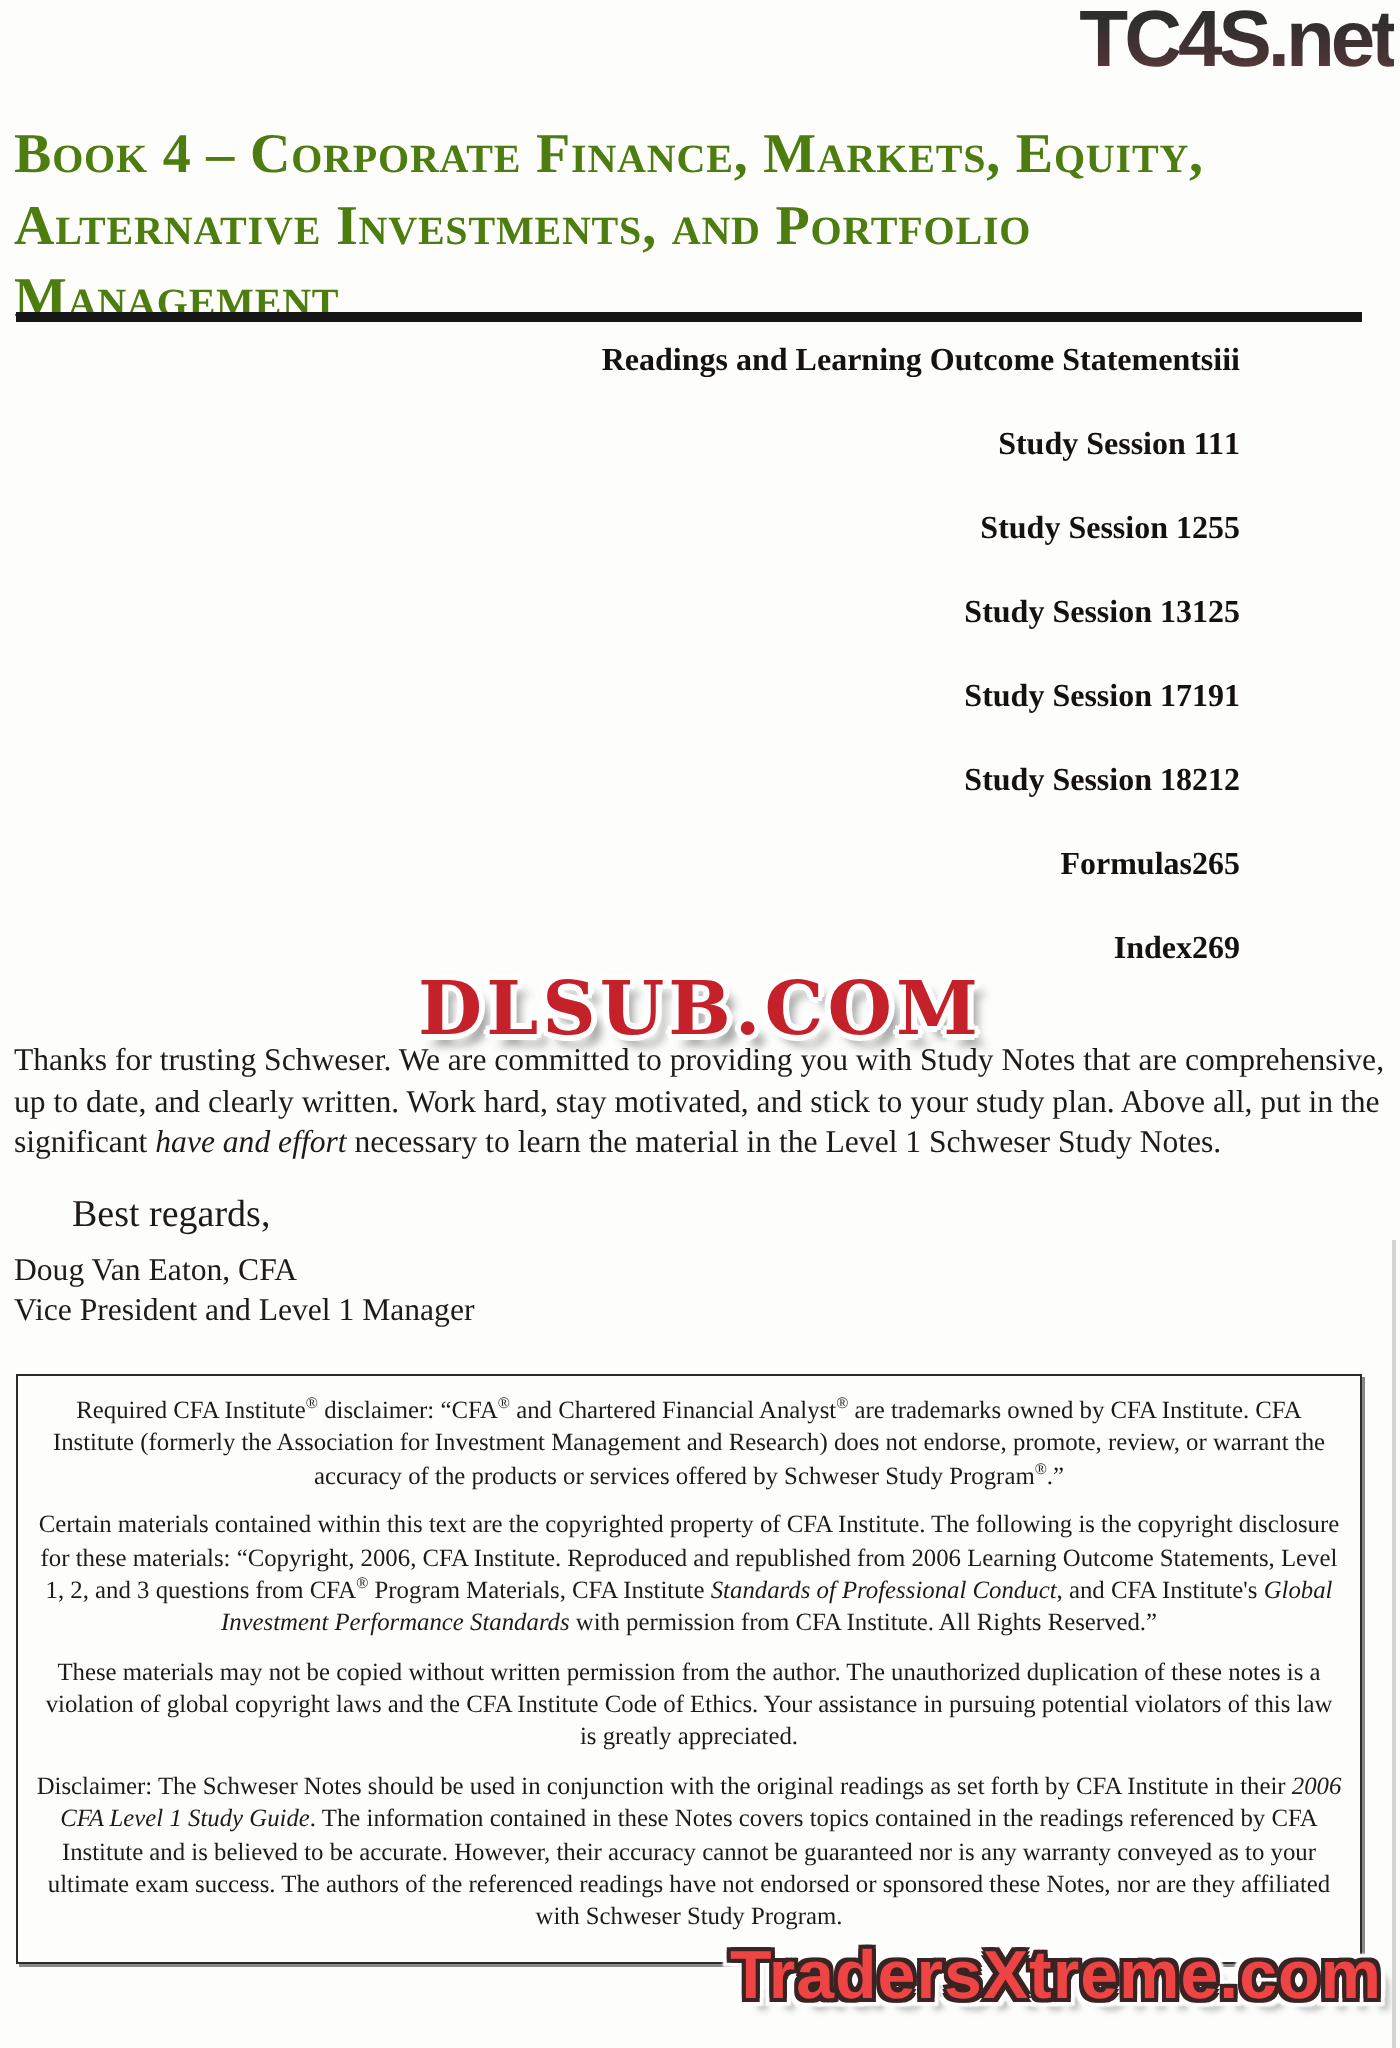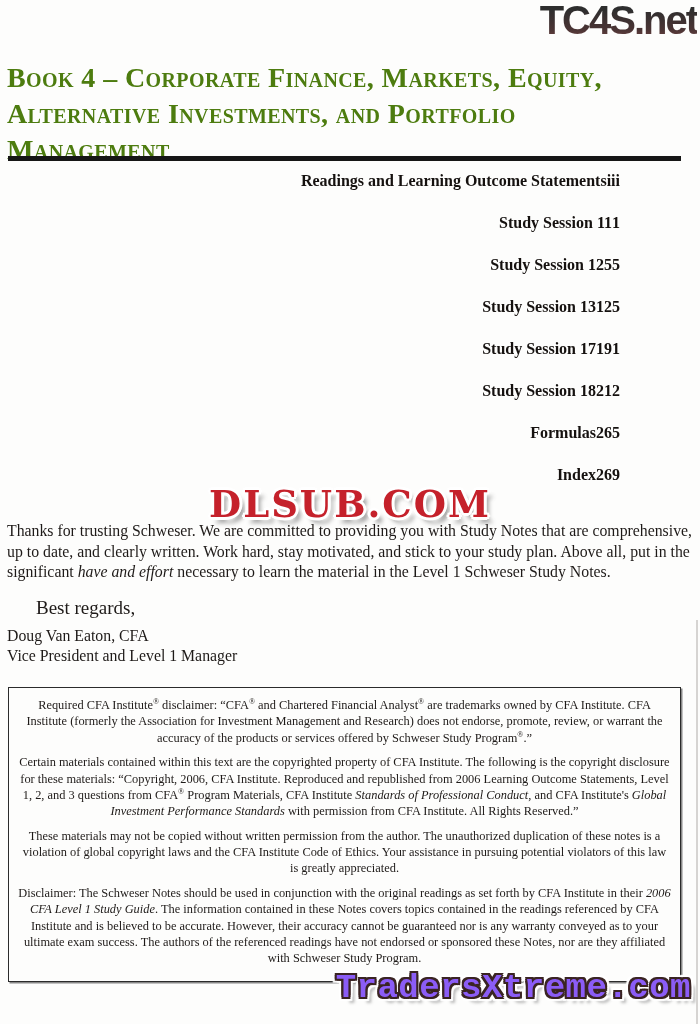--- a/index.html
+++ b/index.html
@@ -64,23 +64,23 @@
     border:1.5px solid #2b2b2b;
     box-shadow:1.5px 1.5px 0 rgba(40,40,40,.55);
     padding:1px 9px 6px 9px;
     font-size:12.4px;line-height:1.32;text-align:center;
   }
   .legal-box p{margin:8px 0;}
   .legal-box sup{font-size:8px;vertical-align:super;line-height:0;}
   
   .traders{
     position:absolute;top:969px;right:9px;
-    font-family:Liberation Mono, monospace;
+    font-family:Liberation Sans, sans-serif;
     font-weight:bold;font-size:34px;letter-spacing:0.5px;
-    color:#8b5cf6;
+    color:#ef4444;
     text-shadow:
       -2px -2px 0 #3a2423, 2px -2px 0 #3a2423, -2px 2px 0 #3a2423, 2px 2px 0 #3a2423,
       -2px 0 0 #3a2423, 2px 0 0 #3a2423, 0 -2px 0 #3a2423, 0 2px 0 #3a2423,
       -4px -4px 1px #fff, 4px -4px 1px #fff, -4px 4px 1px #fff, 4px 4px 1px #fff,
       -4px 0 1px #fff, 4px 0 1px #fff, 0 -4px 1px #fff, 0 4px 1px #fff,
       6px 6px 3px rgba(90,90,90,.4);
   }
   
   .scan-edge{
     position:absolute;top:620px;right:2px;width:2px;height:404px;

